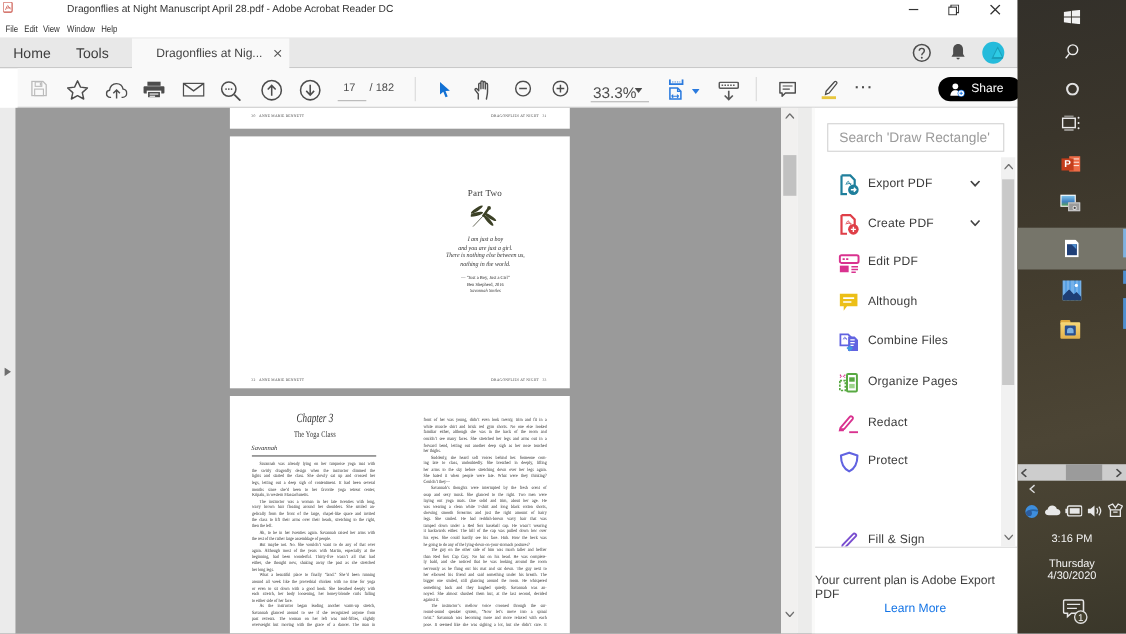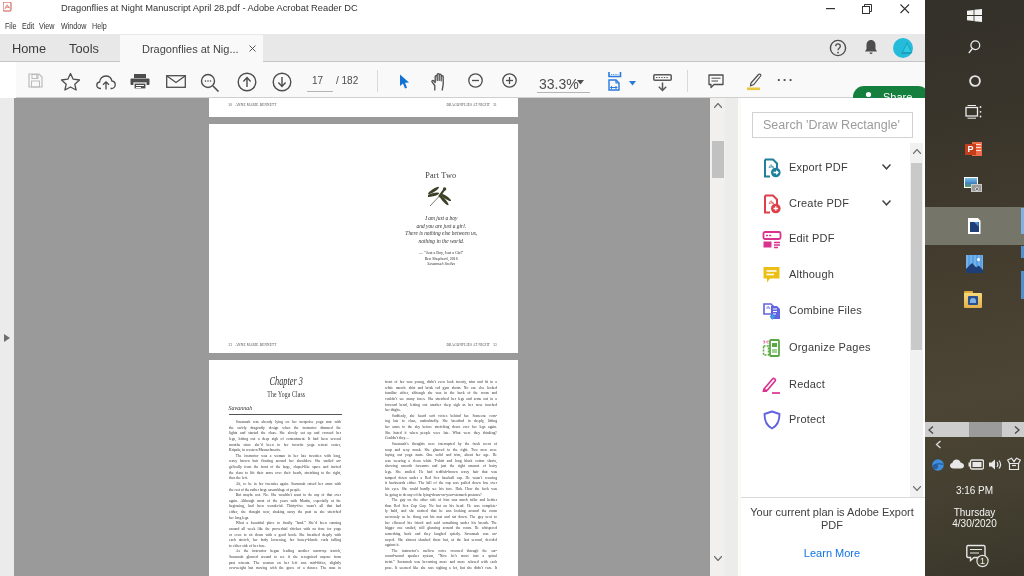--- a/index.html
+++ b/index.html
@@ -196,21 +196,21 @@
         <path d="M3.5 4.2 H12.5 M3.5 7 H10" stroke="#4d4d4d" stroke-width="1"></path>
       </svg>
 
     <svg class="abs" style="left:727px;top:10px" width="22" height="19" viewBox="0 0 22 19">
         <path d="M8 11 L15.5 2.5 C16.5 1.3 18.5 2.8 17.6 4 L10.8 12.6 L7.5 13.8 Z" fill="none" stroke="#4d4d4d" stroke-width="1.2"></path>
         <rect x="4" y="15.5" width="13" height="2.6" fill="#e8c63e"></rect>
       </svg>
 
     <span class="abs" style="left:761px;top:10px;font-size:13px;color:#4d4d4d;letter-spacing:1.5px;font-weight:bold">···</span>
 
-    <div class="abs" style="left:837px;top:24px;width:76px;height:22px;background:#15803d;border-radius:11px">
+    <div class="abs" style="left:837px;top:8px;width:76px;height:22px;background:#000000;border-radius:11px">
       <svg class="abs" style="left:10px;top:5px" width="15" height="14" viewBox="0 0 15 14">
           <circle cx="5.5" cy="3.5" r="2.6" fill="#fff"></circle>
           <path d="M1 12 C1 8.8 3 7 5.5 7 C8 7 10 8.8 10 12 Z" fill="#fff"></path>
           <circle cx="10.8" cy="9.8" r="3.2" fill="#1473e6"></circle>
           <circle cx="10.8" cy="9.8" r="2.6" fill="#fff"></circle>
           <path d="M10.8 8.3 V11.3 M9.3 9.8 H12.3" stroke="#1473e6" stroke-width="0.9"></path>
         </svg>
       <span class="abs" style="left:30px;top:4.5px;color:#fff;font-size:11px">Share</span>
     </div>
   </div>
@@ -395,23 +395,29 @@
             <path d="M10 17 H18" stroke="#d9328f" stroke-width="1.7"></path>
           </svg>
         <span class="lbl">Redact</span>
       </div>
       <div class="prow" style="top:312px">
         <svg class="abs" style="left:1px;top:0" width="18" height="20" viewBox="0 0 18 20">
             <path d="M9 1.5 L16.5 4 C16.5 10.5 15 15.5 9 18.5 C3 15.5 1.5 10.5 1.5 4 Z" fill="none" stroke="#6163e1" stroke-width="1.9" stroke-linejoin="round"></path>
           </svg>
         <span class="lbl">Protect</span>
       </div>
+      <div class="prow" style="top:384px">
+        <svg class="abs" style="left:0;top:0" width="20" height="20" viewBox="0 0 20 20">
+            <path d="M3 17 L4 13.5 L13.5 3.5 C14.8 2 17.3 4 16.1 5.5 L6.5 15.5 Z" fill="none" stroke="#7a4fd0" stroke-width="1.7"></path>
+          </svg>
+        <span class="lbl">Fill &amp; Sign</span>
+      </div>
     </div>
     <div class="abs" style="left:0;top:399px;width:184px;height:79px;background:#fff;border-top:1px solid #dadada">
-      <div class="abs" style="left:0;top:8px;width:182px;text-align:center;font-size:11px;color:#404040;line-height:13px">Your current plan is Adobe Export<br>PDF</div>
+      <div class="abs" style="left:0;top:24px;width:182px;text-align:left;font-size:11px;color:#404040;line-height:13px">Your current plan is Adobe Export<br>PDF</div>
       <div class="abs" style="left:0;top:49px;width:182px;text-align:center;font-size:11px;color:#1474e6">Learn More</div>
     </div>
   </div>
   <div id="pscroll">
     <svg class="abs" style="left:3px;top:6px" width="8" height="5">
         <path d="M0 5 L4 0.5 L8 5" fill="none" stroke="#707070" stroke-width="1.2"></path>
       </svg>
     <div class="abs" style="left:1px;top:20px;width:11px;height:187px;background:#c9c9c9"></div>
     <svg class="abs" style="left:3px;top:343px" width="8" height="5">
         <path d="M0 0 L4 4.5 L8 0" fill="none" stroke="#707070" stroke-width="1.2"></path>

